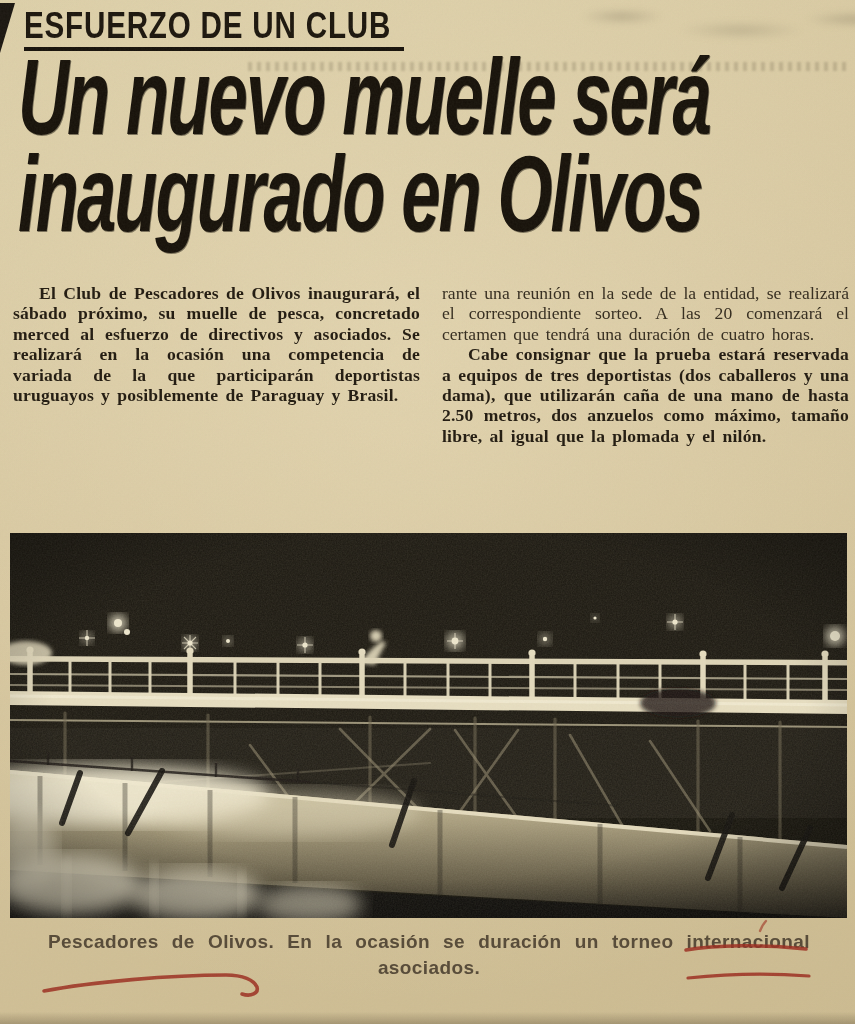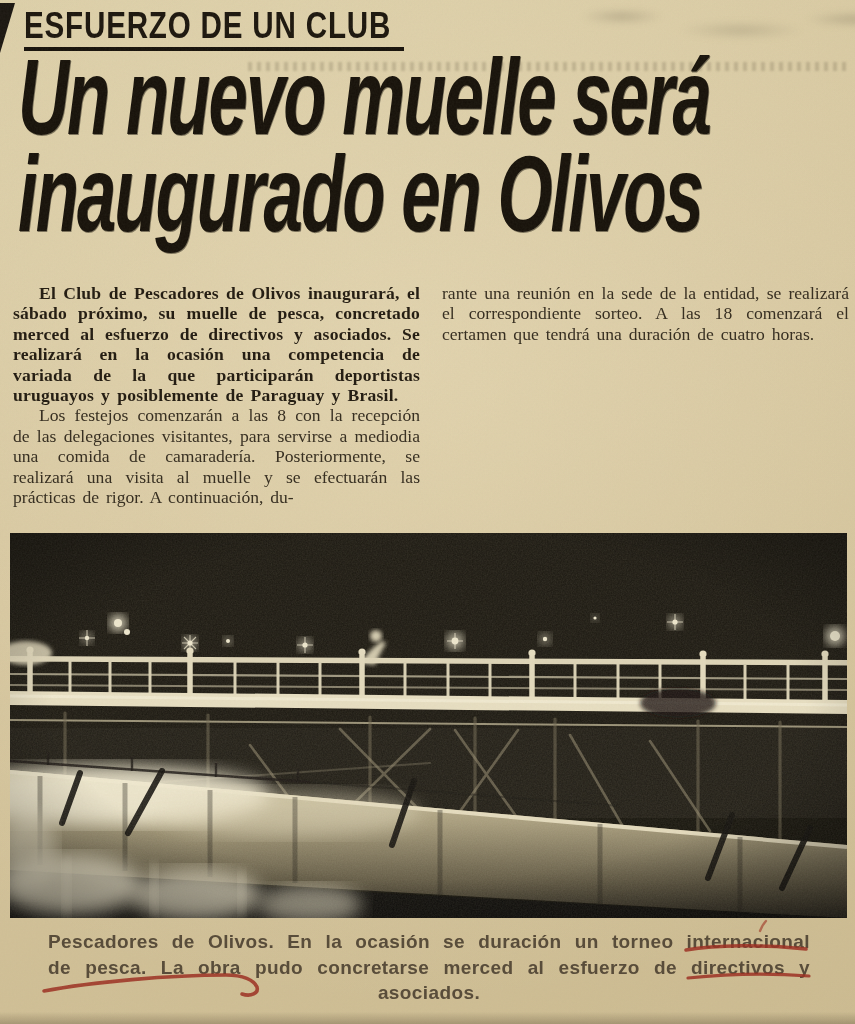--- a/index.html
+++ b/index.html
@@ -67,24 +67,24 @@
   <div class="kicker-underline"></div>
 
   <h1 class="headline" style="margin:0;">
     <span class="hl-line">Un nuevo muelle será</span>
     <span class="hl-line">inaugurado en Olivos</span>
   </h1>
 
   <div class="body-cols">
     <div class="col">
       <p class="para bold">El Club de Pescadores de Olivos inaugurará, el sábado próximo, su muelle de pesca, concretado merced al esfuerzo de directivos y asociados. Se realizará en la ocasión una competencia de variada de la que participarán deportistas uruguayos y posiblemente de Paraguay y Brasil.</p>
-      <p class="para">Los festejos comenzarán a las 8 con la recepción de las delegaciones visitantes, para servirse a mediodia una comida de camaradería. Posteriormente, se realizará una visita al muelle y se efectuarán las prácticas de rigor. A continuación, du-</p>
     </div>
     <div class="col">
-      <p class="para noindent">rante una reunión en la sede de la entidad, se realizará el correspondiente sorteo. A las 18 comenzará el certamen que tendrá una duración de cuatro horas.</p>
+      <p class="para noindent">rante una reunión en la sede de la entidad, se realizará el correspondiente sorteo. A las 20 comenzará el certamen que tendrá una duración de cuatro horas.</p>
+      <p class="para bold">Cabe consignar que la prueba estará reservada a equipos de tres deportistas (dos caballeros y una dama), que utilizarán caña de una mano de hasta 2.50 metros, dos anzuelos como máximo, tamaño libre, al igual que la plomada y el nilón.</p>
     </div>
   </div>
 
   <figure class="photo">
     <svg width="837" height="385" viewBox="0 0 837 385" xmlns="http://www.w3.org/2000/svg">
       <defs>
         <filter id="soft2">
             <feGaussianBlur stdDeviation="2"></feGaussianBlur>
           </filter>
         <filter id="soft5">
@@ -265,21 +265,20 @@
         <rect x="228" y="338" width="8" height="46" opacity=".3" filter="url(#soft5)"></rect>
       </g>
 
       <rect x="0" y="0" width="837" height="385" filter="url(#grainF)" opacity=".2" fill="#777"></rect>
       <rect x="0" y="0" width="837" height="385" fill="url(#vign)"></rect>
     </svg>
   </figure>
 
   <figcaption class="caption">
     <div class="cap-line">Pescadores de Olivos. En la ocasión se duración un torneo internacional</div>
-    <div class="cap-line">de pesca. La obra pudo concretarse merced al esfuerzo de directivos y</div>
     <div class="cap-line center">asociados.</div>
   </figcaption>
 
   <svg class="annotations" width="855" height="1024" viewBox="0 0 855 1024" xmlns="http://www.w3.org/2000/svg">
     <g stroke="#9c2d20" fill="none" opacity=".85" stroke-linecap="round">
       <path d="M686,950 C716,945 762,944 806,949" stroke-width="3.6"></path>
       <path d="M760,931 C762,926 764,923 766,921" stroke-width="2.4" opacity=".7"></path>
       <path d="M688,978 C725,974 772,973 809,976" stroke-width="3.2"></path>
       <path d="M44,991 C92,982 170,975 226,975 C243,975 254,980 257,987 C259,993 251,997 242,994" stroke-width="3.6"></path>
     </g>

